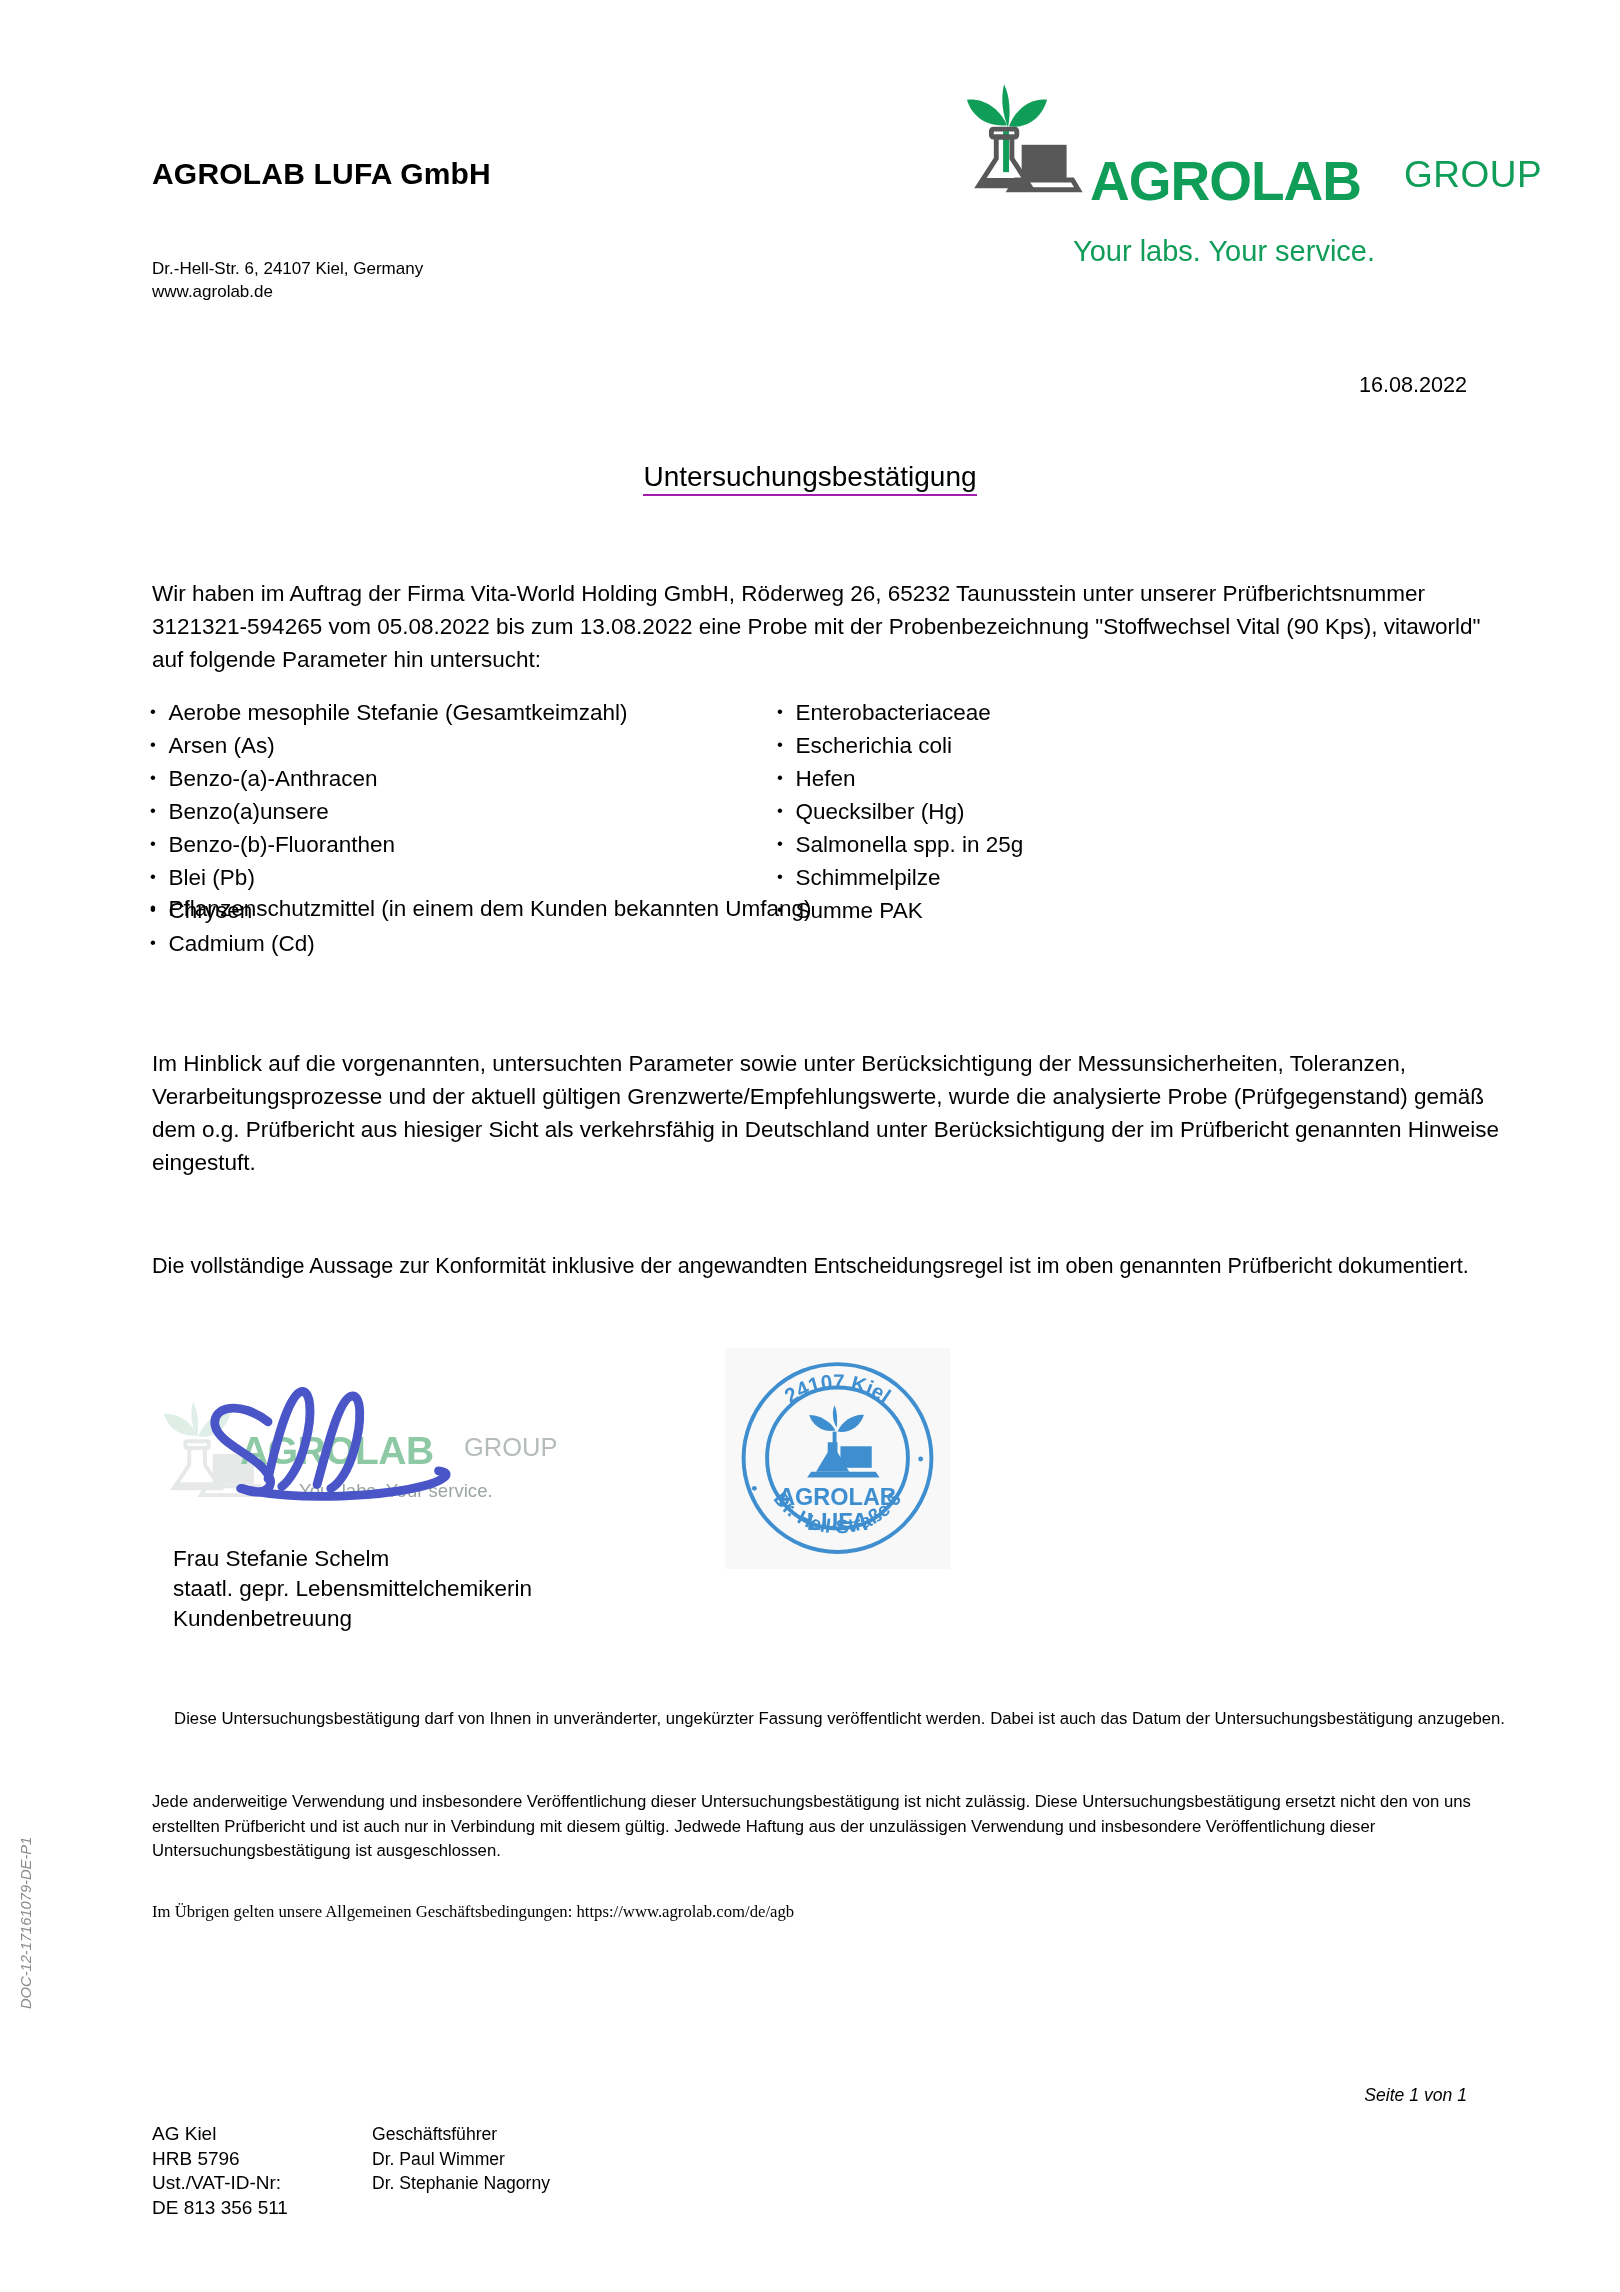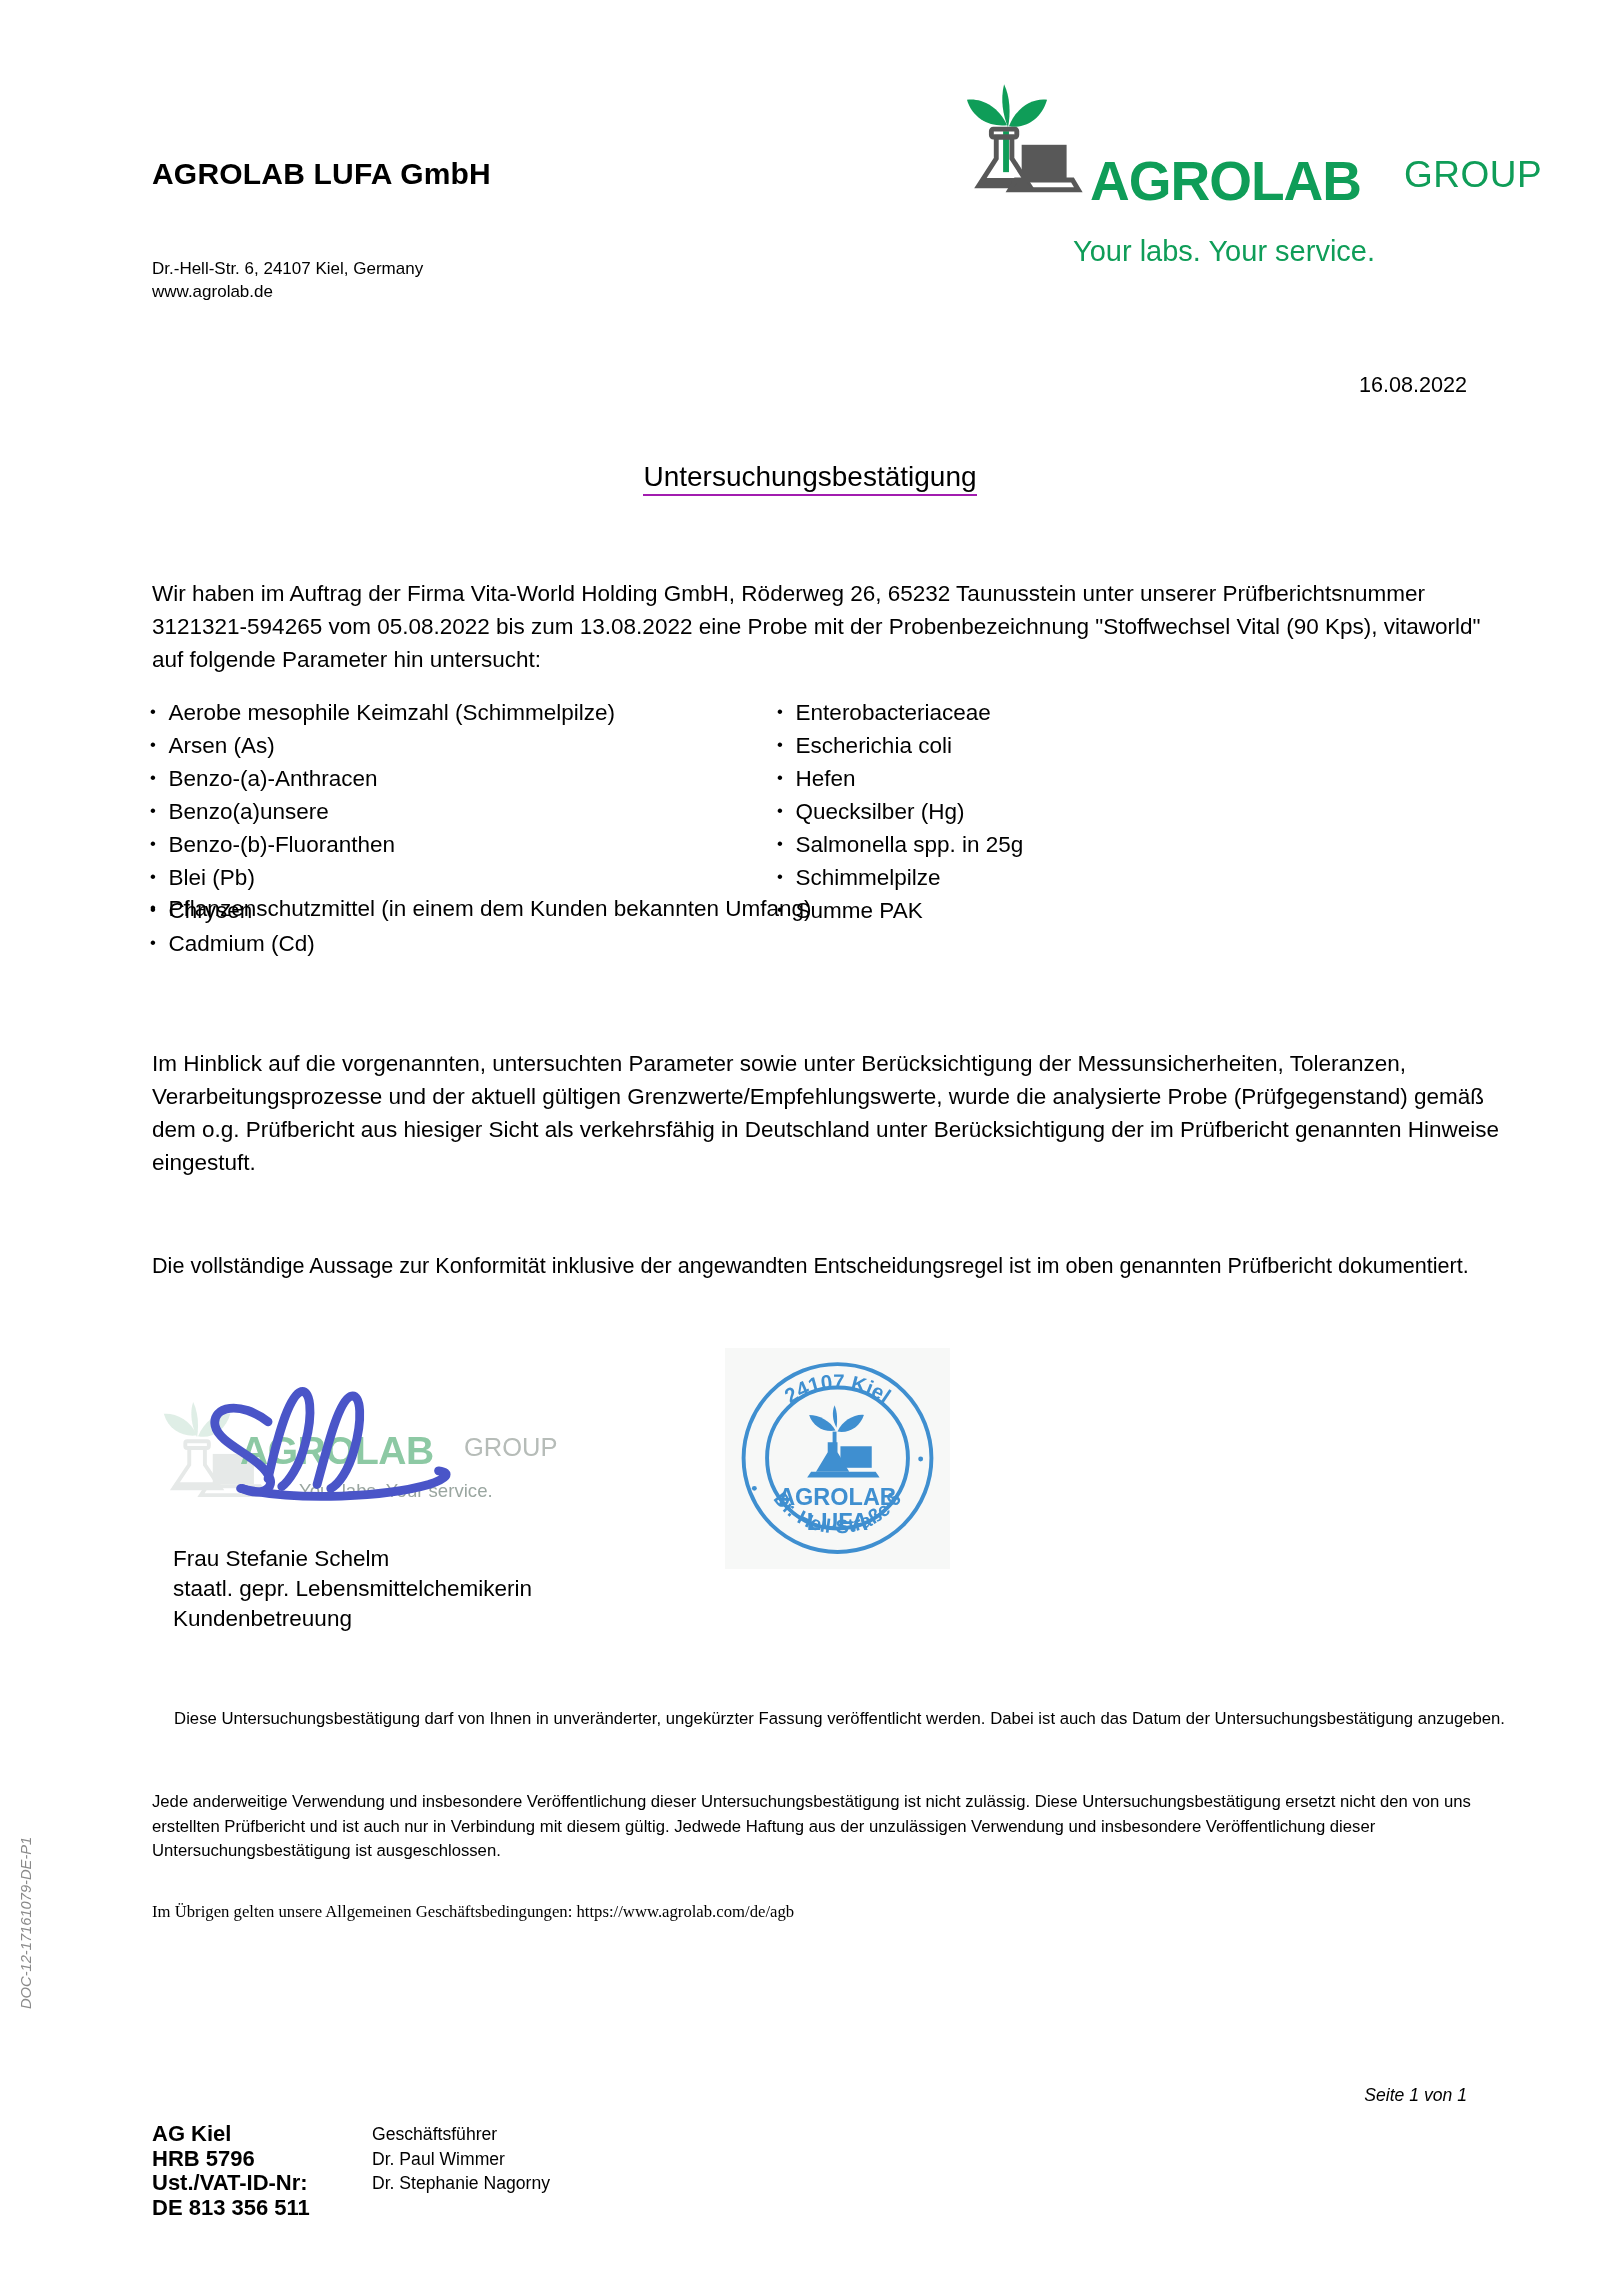--- a/index.html
+++ b/index.html
@@ -258,24 +258,23 @@
     position: absolute;
     right: 153px;
     top: 2085px;
     font-size: 17.6px;
     font-style: italic;
   }
   .footer-col-a {
     position: absolute;
     left: 152px;
     top: 2122px;
-    font-size: 22px;
+    font-size: 19px;
     line-height: 24.5px;
     white-space: pre-line;
-    font-weight: bold;
   }
   .footer-col-b {
     position: absolute;
     left: 372px;
     top: 2122px;
     font-size: 17.6px;
     line-height: 24.5px;
     white-space: pre-line;
   }
   .doc-code {
@@ -322,21 +321,21 @@
   <div class="logo-tagline">Your labs. Your service.</div>
 
   <div class="doc-date">16.08.2022</div>
   <div class="doc-title"><span>Untersuchungsbestätigung</span></div>
 
   <div class="intro">Wir haben im Auftrag der Firma Vita-World Holding GmbH, Röderweg 26, 65232 Taunusstein unter unserer Prüfberichtsnummer 3121321-594265 vom 05.08.2022 bis zum 13.08.2022 eine Probe mit der Probenbezeichnung "Stoffwechsel Vital (90 Kps), vitaworld" auf folgende Parameter hin untersucht:</div>
 
   <div class="params">
     <div class="cols">
       <ul class="col-left">
-        <li>Aerobe mesophile Keimzahl (Schimmelpilze)</li>
+        <li>Aerobe mesophile Stefanie (Gesamtkeimzahl)</li>
         <li>Arsen (As)</li>
         <li>Benzo-(a)-Anthracen</li>
         <li>Benzo(a)unsere</li>
         <li>Benzo-(b)-Fluoranthen</li>
         <li>Blei (Pb)</li>
         <li>Chrysen</li>
         <li>Cadmium (Cd)</li>
       </ul>
       <ul class="col-right">
         <li>Enterobacteriaceae</li>

